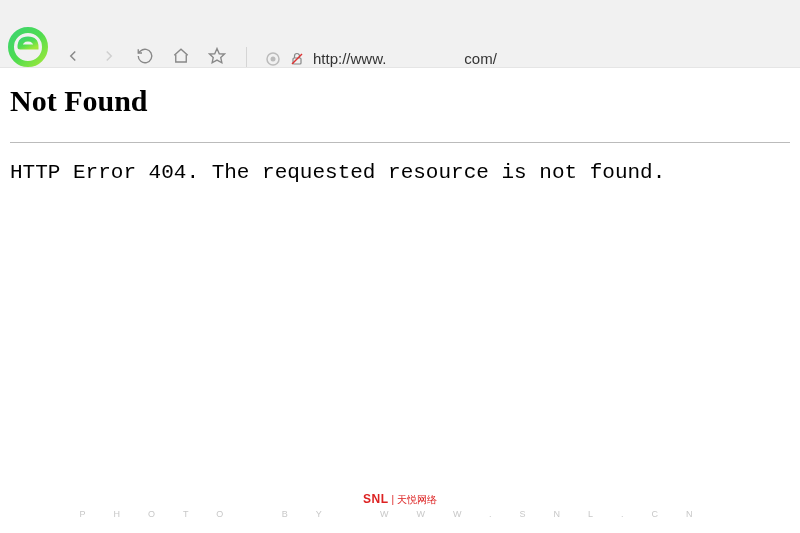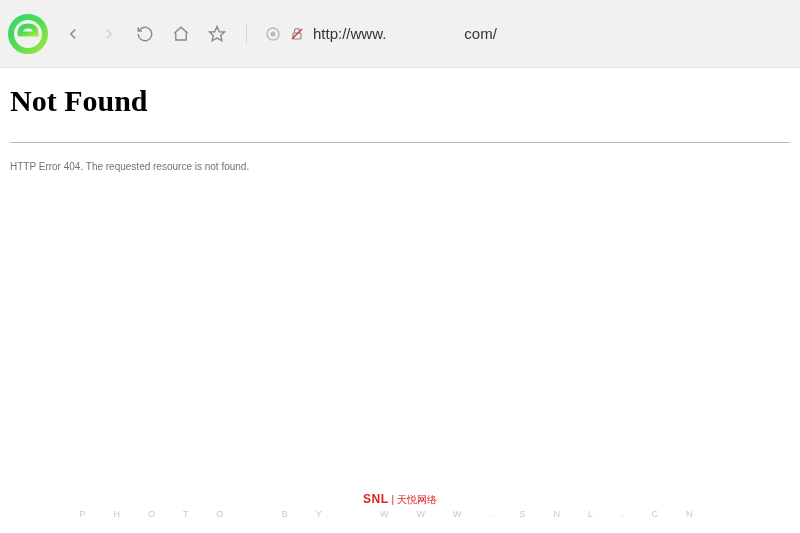--- a/index.html
+++ b/index.html
@@ -13,21 +13,21 @@
       height: 533px;
       background: #fff;
       position: relative;
       overflow: hidden;
     }
     .toolbar {
       height: 68px;
       background: #f1f1f1;
       border-bottom: 1px solid #e5e5e5;
       display: flex;
-      align-items: center;
+      align-items: flex-end;
       padding: 0 8px;
       gap: 14px;
     }
     .logo {
       width: 40px;
       height: 40px;
       position: relative;
     }
     .logo svg {
       width: 40px;
@@ -86,23 +86,23 @@
       color: #000;
       font-family: "Times New Roman", serif;
       margin-bottom: 24px;
     }
     .hr {
       border: none;
       border-top: 1px solid #bbb;
       margin-bottom: 18px;
     }
     .msg {
-      font-size: 10px;
-      color: #737373;
-      font-family: Liberation Sans, sans-serif;
+      font-size: 21px;
+      color: #000000;
+      font-family: Liberation Mono, monospace;
     }
     .footer {
       position: absolute;
       bottom: 14px;
       left: 0;
       right: 0;
       text-align: center;
     }
     .footer-brand {
       font-size: 12px;

